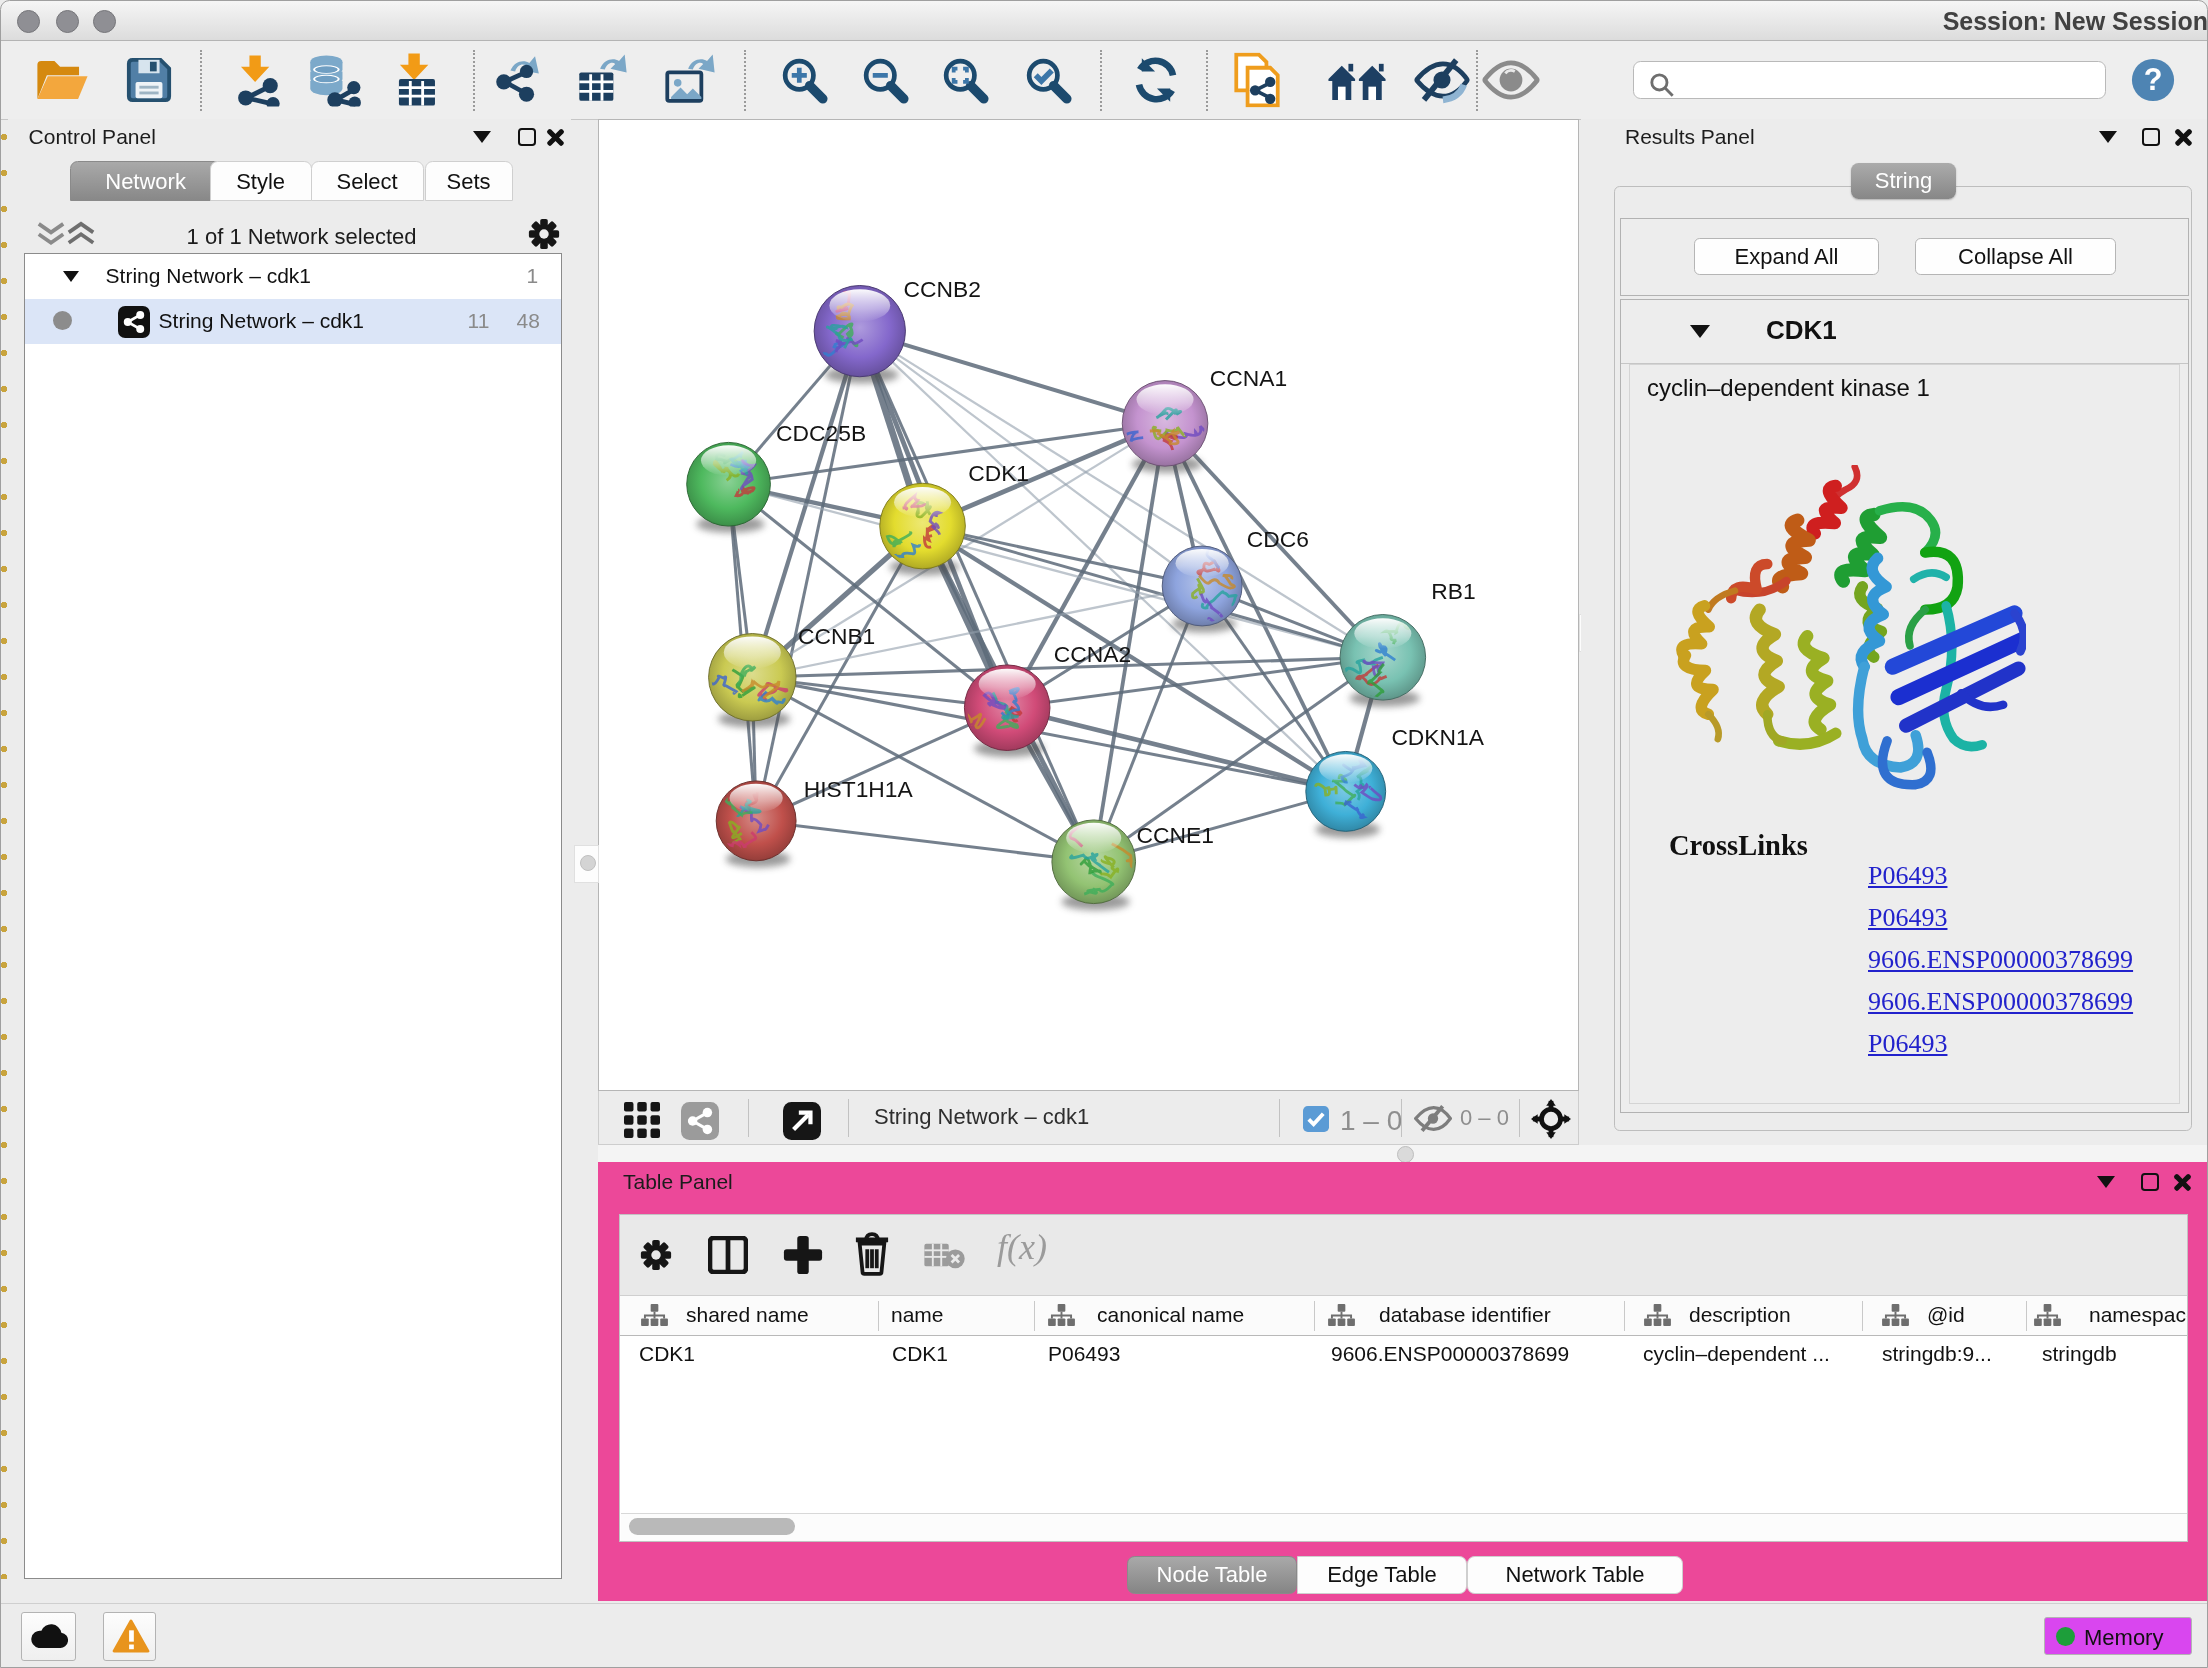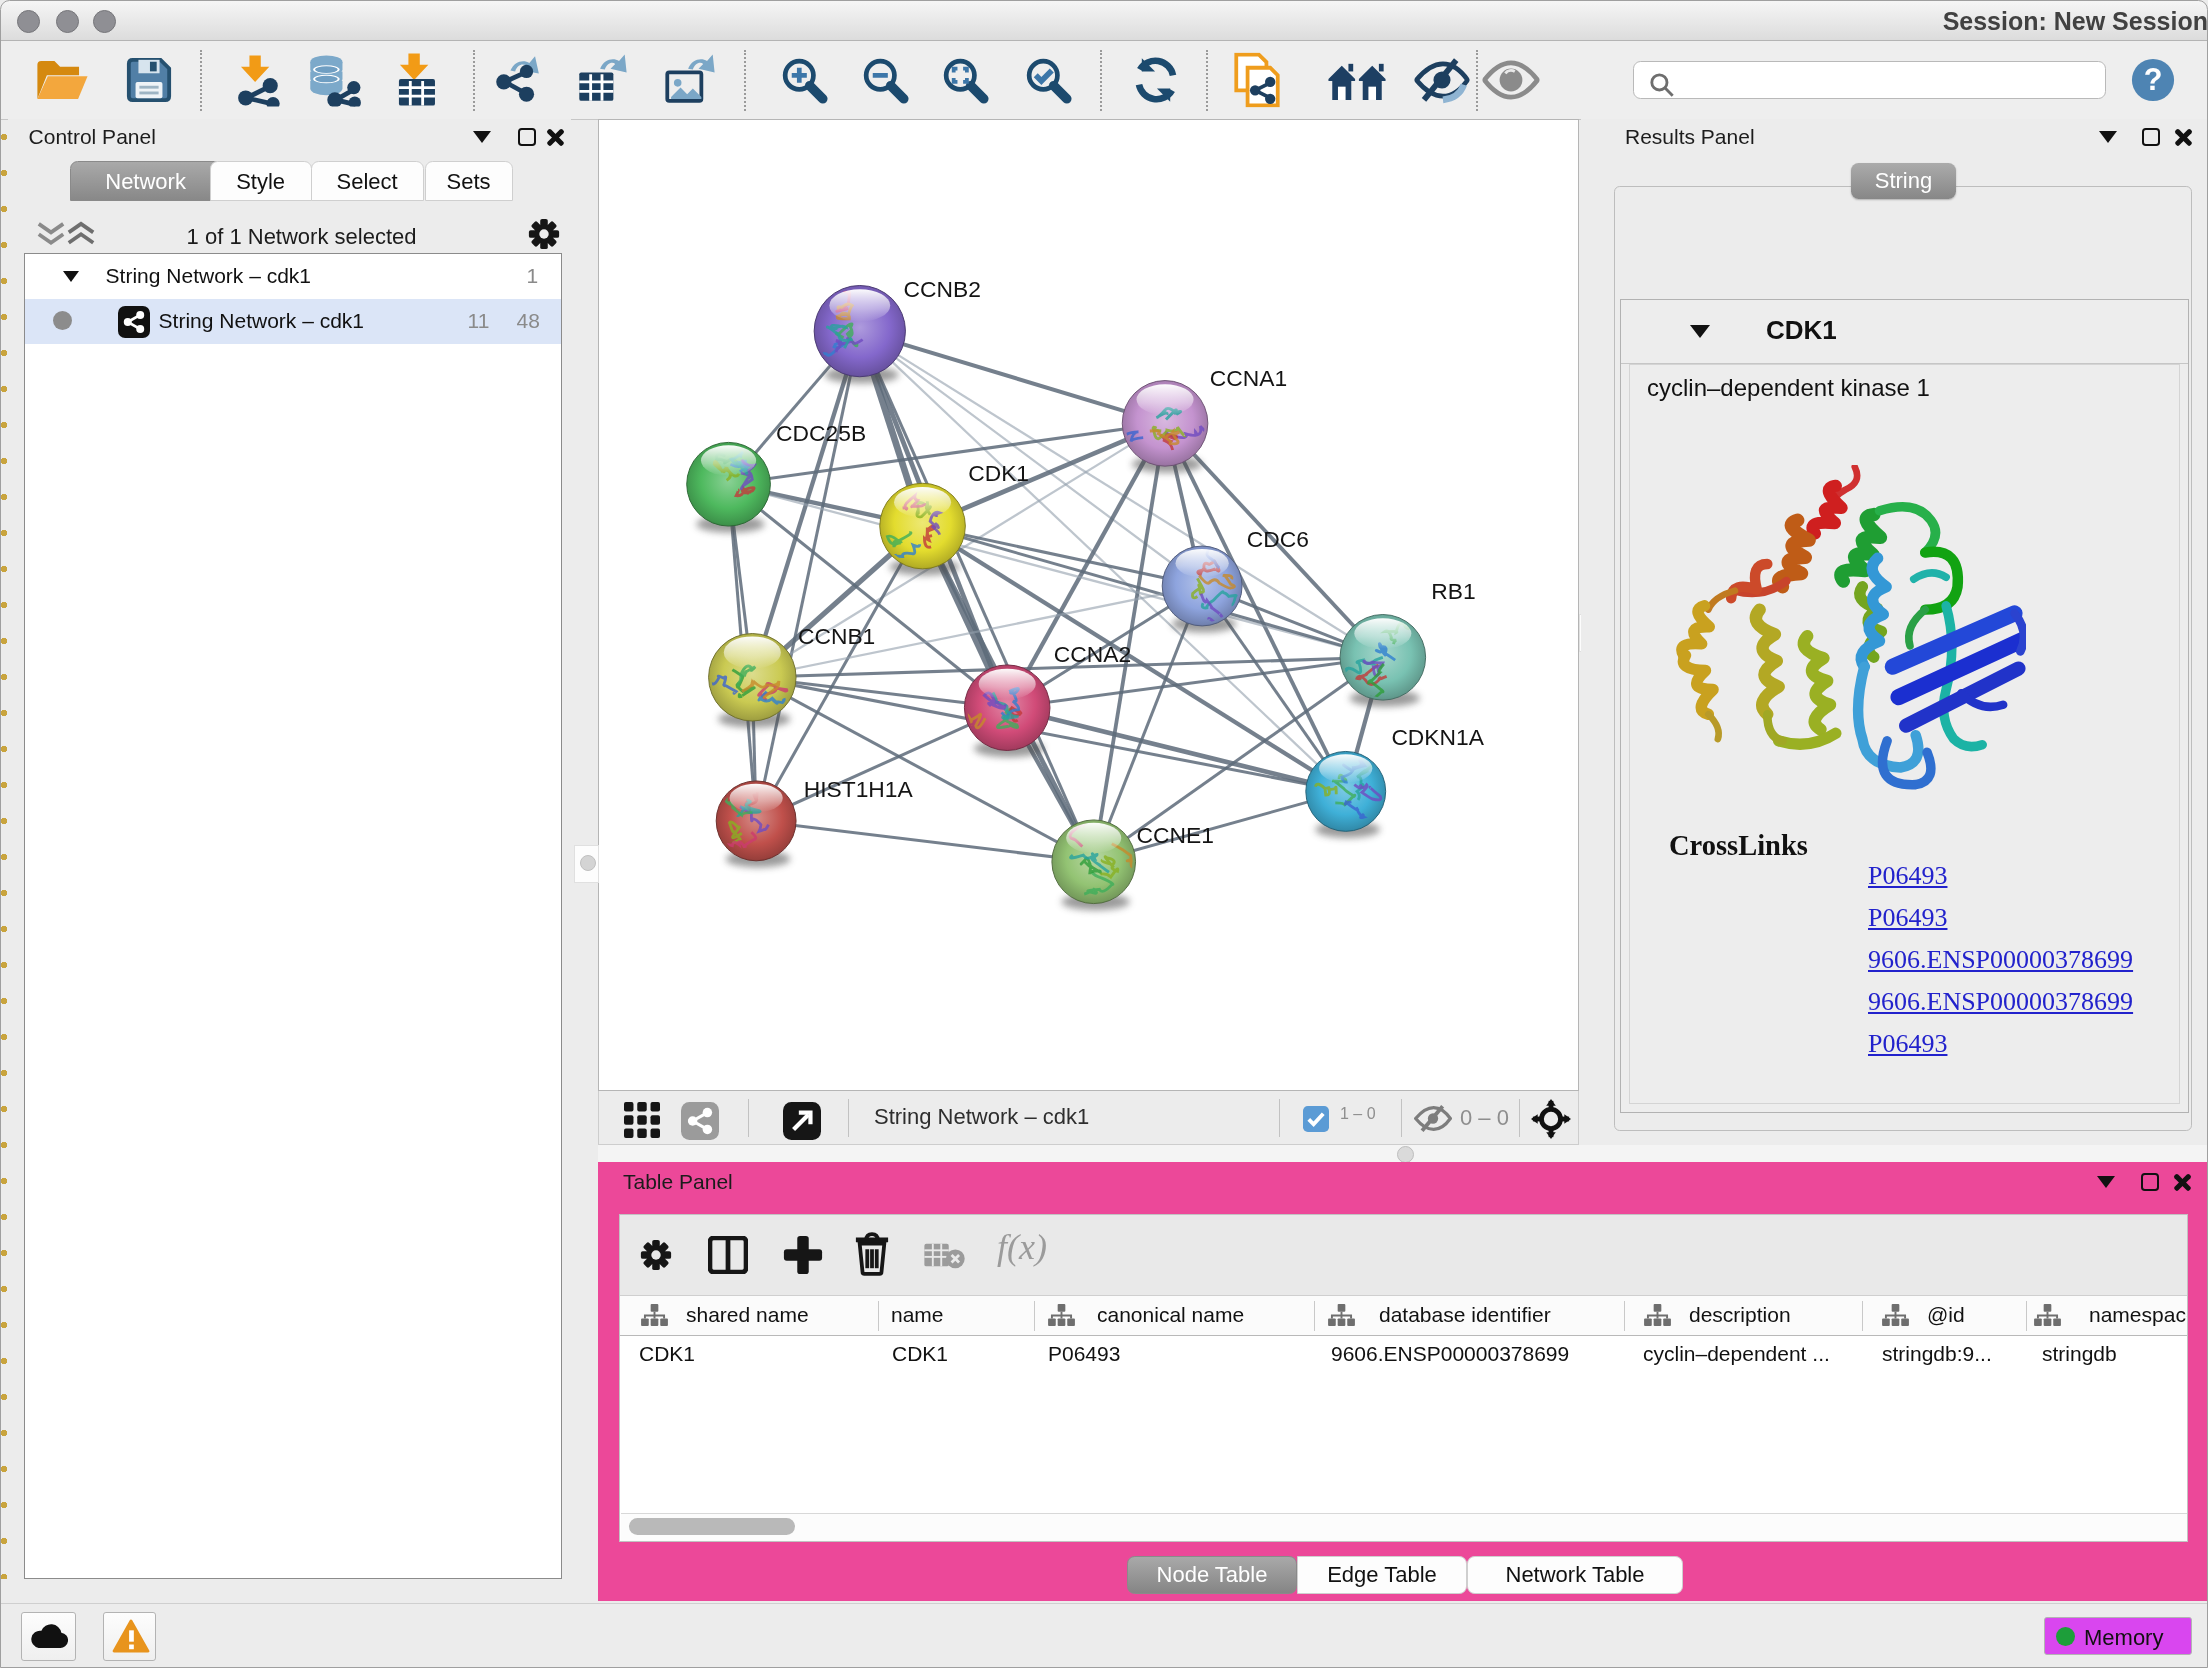--- a/index.html
+++ b/index.html
@@ -620,21 +620,21 @@
         <path d="M15 10 h11 v11" fill="none"></path>
       </g>
     </svg>
 <div style="position:absolute;left:249px;top:7.6px;height:38px;border-left:1px solid #c2c2c2;"></div>
 <div style="position:absolute;left:275px;top:13.3px;font-size:22px;color:#2e2e2e;">String Network – cdk1</div>
 <div style="position:absolute;left:680px;top:7.6px;height:38px;border-left:1px solid #c2c2c2;"></div>
 <svg style="position:absolute;left:704px;top:15px" width="26" height="26" viewBox="0 0 27 27">
       <rect width="27" height="27" rx="5" fill="#5b9bd5"></rect>
       <path d="M6 14 l5 5 10-11" fill="none" stroke="#fff" stroke-width="4"></path>
     </svg>
-<div style="position:absolute;left:741px;top:14.3px;font-size:16px;color:#8e8e8e;">1 – 0</div>
+<div style="position:absolute;left:741px;top:14.3px;font-size:28px;color:#8e8e8e;">1 – 0</div>
 <div style="position:absolute;left:802px;top:7.6px;height:38px;border-left:1px solid #c2c2c2;"></div>
 <svg style="position:absolute;left:815px;top:14.3px" width="38" height="27" viewBox="0 0 58 42">
       <path d="M2 21 Q16 4 30 4 Q44 4 56 21 Q44 38 30 38 Q16 38 2 21z" fill="none" stroke="#7d7d7d" stroke-width="5"></path>
       <circle cx="29" cy="21" r="8" fill="#7d7d7d"></circle>
       <path d="M44 2 L12 40" stroke="#7d7d7d" stroke-width="6"></path>
     </svg>
 <div style="position:absolute;left:861px;top:14.3px;font-size:22px;color:#8e8e8e;">0 – 0</div>
 <div style="position:absolute;left:920px;top:7.6px;height:38px;border-left:1px solid #c2c2c2;"></div>
 <svg style="position:absolute;left:932px;top:7.6px" width="40" height="40" viewBox="0 0 42 42">
       <circle cx="21" cy="21" r="10" fill="none" stroke="#111" stroke-width="5"></circle>
@@ -661,20 +661,24 @@
 <div class="abs" style="left:1579px;top:614px;width:23px;height:36px;background:#fdfdfd;border:1px solid #e0e0e0;"></div>
 <div class="abs" style="left:1585px;top:625px;width:14.3px;height:14.3px;border-radius:50%;background:#d4d4d4;border:1px solid #c0c0c0;"></div>
 
 <div id="rpanel" class="abs">
   <div class="ptitle" style="position:absolute;left:44px;top:5.7px;">Results Panel</div>
   <div class="tri" style="left:518px;top:12.4px;"></div>
   <div class="sqr" style="left:561px;top:8.6px;"></div>
   <div class="xmk" style="left:592px;top:7.6px;"></div>
   <div id="rtabpane"></div>
   <div id="stringtab">String</div>
+  <div class="rbox" style="top:99px;height:76px;">
+    <div style="position:absolute;left:73px;top:19px;width:185px;height:37px;background:#fefefe;border:1px solid #b5b5b5;border-radius:5.7px;box-sizing:border-box;text-align:center;line-height:35px;font-size:22px;color:#111;">Expand All</div>
+    <div style="position:absolute;left:294px;top:19px;width:201px;height:37px;background:#fefefe;border:1px solid #b5b5b5;border-radius:5.7px;box-sizing:border-box;text-align:center;line-height:35px;font-size:22px;color:#111;">Collapse All</div>
+  </div>
   <div class="rbox" style="top:180px;height:812px;">
     <div style="position:absolute;left:0;top:0;width:100%;height:63px;border-bottom:1px solid #c6c6c6;">
       <div class="tri" style="left:69px;top:25px;border-left-width:10.5px;border-right-width:10.5px;border-top-width:13.3px;"></div>
       <div style="position:absolute;left:145px;top:15px;font-size:26px;font-weight:bold;color:#111;">CDK1</div>
     </div>
     <div style="position:absolute;left:7.6px;top:64px;right:7.6px;bottom:7.6px;border:1px solid #d4d4d4;background:#ededed;"></div>
     <div style="position:absolute;left:26px;top:74px;font-size:24px;color:#111;">cyclin–dependent kinase 1</div>
     <svg style="position:absolute;left:55px;top:165px" width="350" height="333" viewBox="0 0 368 350">
         <g fill="none" stroke-linecap="round" stroke-linejoin="round">
           <path d="M188 2 Q196 18 178 26 Q163 34 162 46" stroke="#d03030" stroke-width="7"></path>

